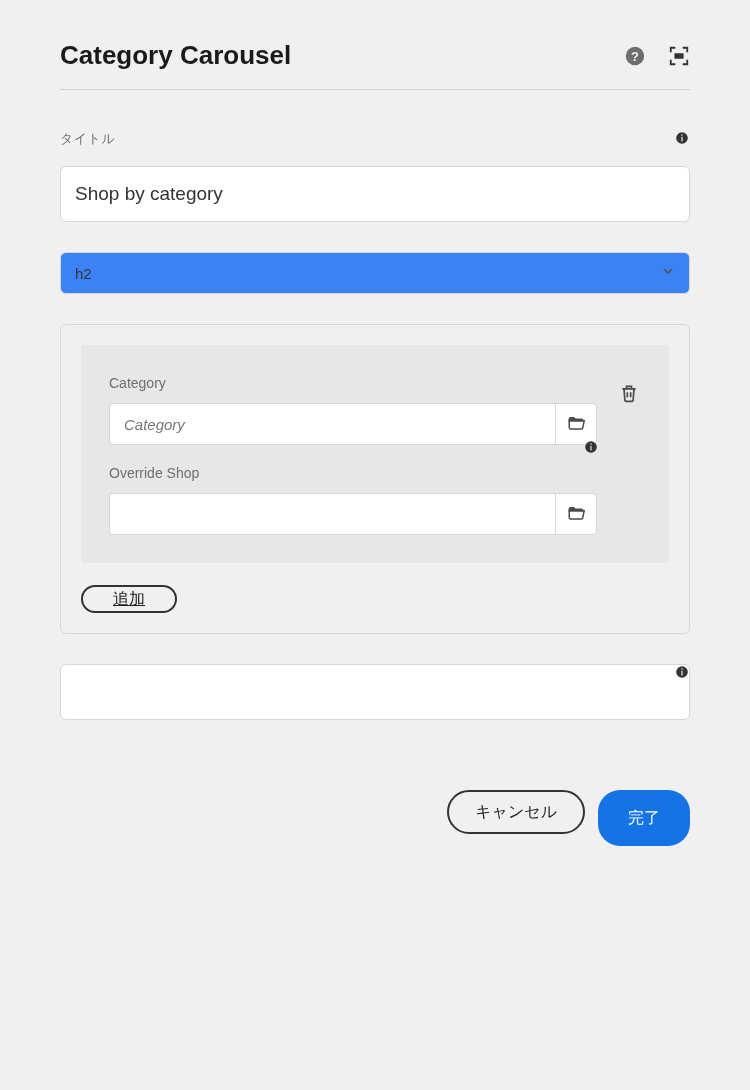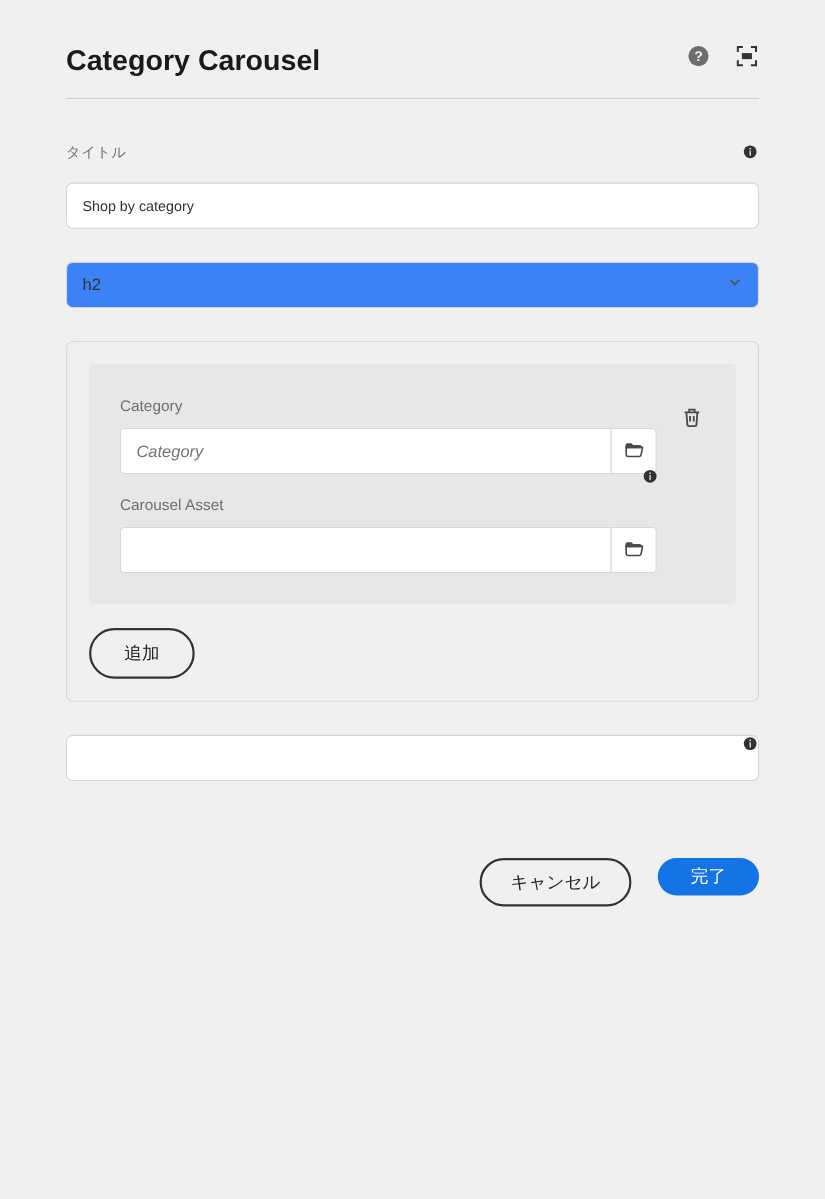--- a/index.html
+++ b/index.html
@@ -12,21 +12,21 @@
       background: #f0f0f0;
       padding: 0;
       width: 750px;
       height: 1090px;
     }
     .dialog {
       padding: 40px 60px 30px 60px;
     }
     .header {
       display: flex;
-      align-items: flex-start;
+      align-items: flex-end;
       justify-content: space-between;
       padding-bottom: 18px;
       border-bottom: 1px solid #d0d0d0;
     }
     .header-title {
       font-size: 26px;
       font-weight: 600;
       color: #1a1a1a;
     }
     .header-icons {
@@ -51,25 +51,25 @@
       right: 0;
       top: 0;
       width: 16px;
       height: 16px;
       display: flex;
       align-items: center;
       justify-content: center;
     }
     .text-input {
       width: 100%;
-      height: 42px;
+      height: 56px;
       border: 1px solid #d6d6d6;
       border-radius: 6px;
       padding: 0 14px;
-      font-size: 13px;
+      font-size: 19px;
       color: #333;
       background: #fff;
       outline: none;
     }
     .text-input::placeholder {
       color: #999;
     }
     .select-wrap {
       position: relative;
       width: 100%;
@@ -163,49 +163,50 @@
       padding-top: 6px;
     }
     .delete-btn {
       background: none;
       border: none;
       cursor: pointer;
       padding: 2px;
     }
     .add-btn {
       margin-top: 22px;
-      height: 46px;
+      height: 28px;
       padding: 0 30px;
       border: 2px solid #333;
       border-radius: 23px;
       background: transparent;
       font-size: 16px;
       font-weight: 500;
       color: #222;
       cursor: pointer;
+      text-decoration: underline;
     }
     .footer {
       display: flex;
       justify-content: flex-end;
-      gap: 24px;
+      gap: 13px;
       margin-top: 70px;
     }
     .btn-secondary {
       height: 44px;
       padding: 0 26px;
       border: 2px solid #333;
       border-radius: 22px;
       background: transparent;
       font-size: 16px;
       font-weight: 500;
       color: #222;
       cursor: pointer;
     }
     .btn-primary {
-      height: 34px;
+      height: 56px;
       padding: 0 30px;
       border: none;
       border-radius: 22px;
       background: #1474e6;
       font-size: 16px;
       font-weight: 500;
       color: #fff;
       cursor: pointer;
     }
   </style>
@@ -277,21 +278,21 @@
           </div>
 
           <div class="inner-field">
             <span class="info-icon">
               <svg width="14" height="14" viewBox="0 0 24 24" fill="#333">
                   <circle cx="12" cy="12" r="10"></circle>
                   <rect x="11" y="10" width="2" height="8" fill="#e7e7e7"></rect>
                   <circle cx="12" cy="7" r="1.3" fill="#e7e7e7"></circle>
                 </svg>
             </span>
-            <label class="inner-label">Carousel Asset</label>
+            <label class="inner-label">Override Shop</label>
             <div class="browse-wrap">
               <input type="text" class="browse-input no-italic" value="" style="">
               <button class="browse-btn">
                 <span>
                   <svg width="18" height="18" viewBox="0 0 24 24" fill="none" stroke="#4a4a4a" stroke-width="2">
                       <path d="M3 7a2 2 0 012-2h4l2 2h8a2 2 0 012 2v0H3z" fill="#4a4a4a"></path>
                       <path d="M3 9h20l-2 9a2 2 0 01-2 2H5a2 2 0 01-2-2V9z" fill="none"></path>
                     </svg>
                 </span>
               </button>

